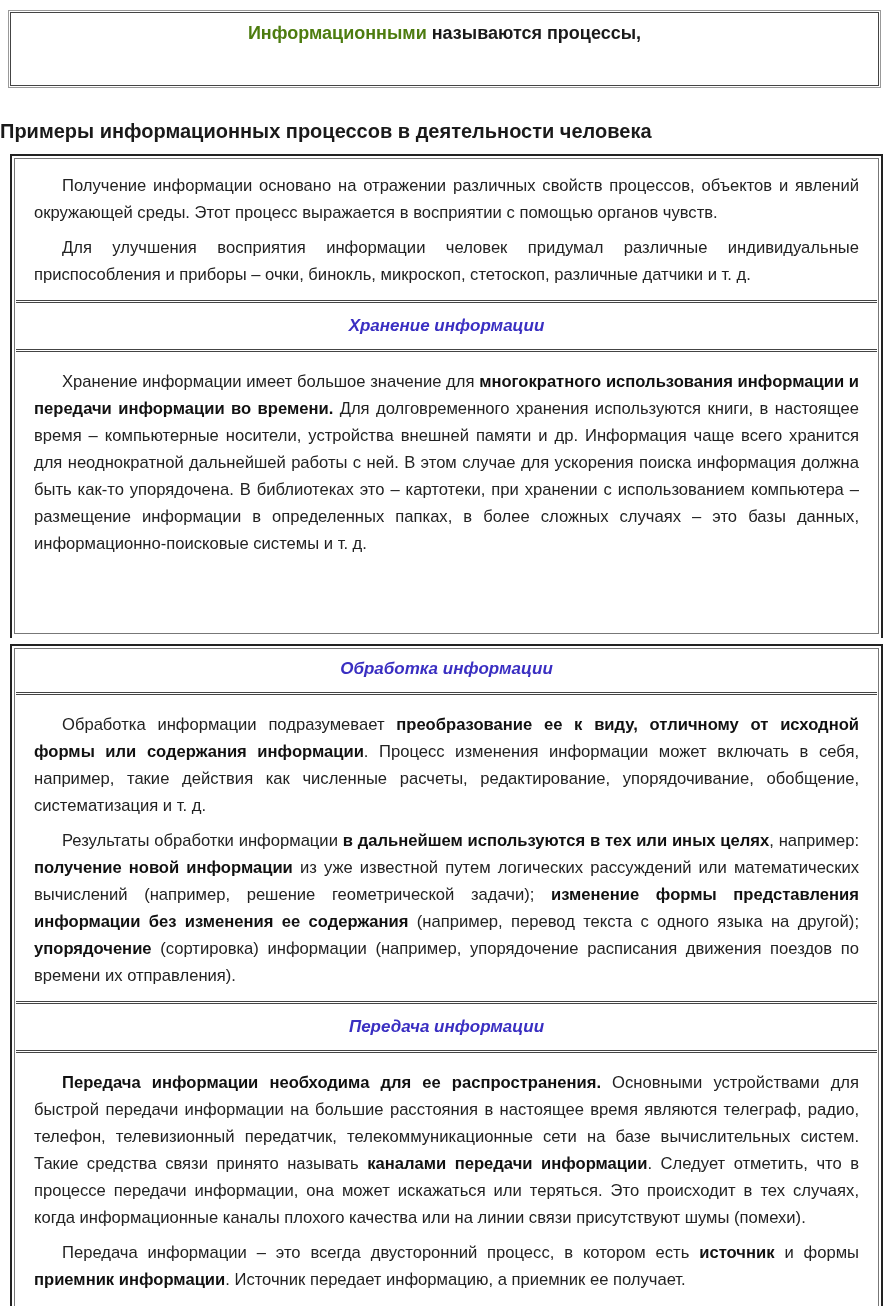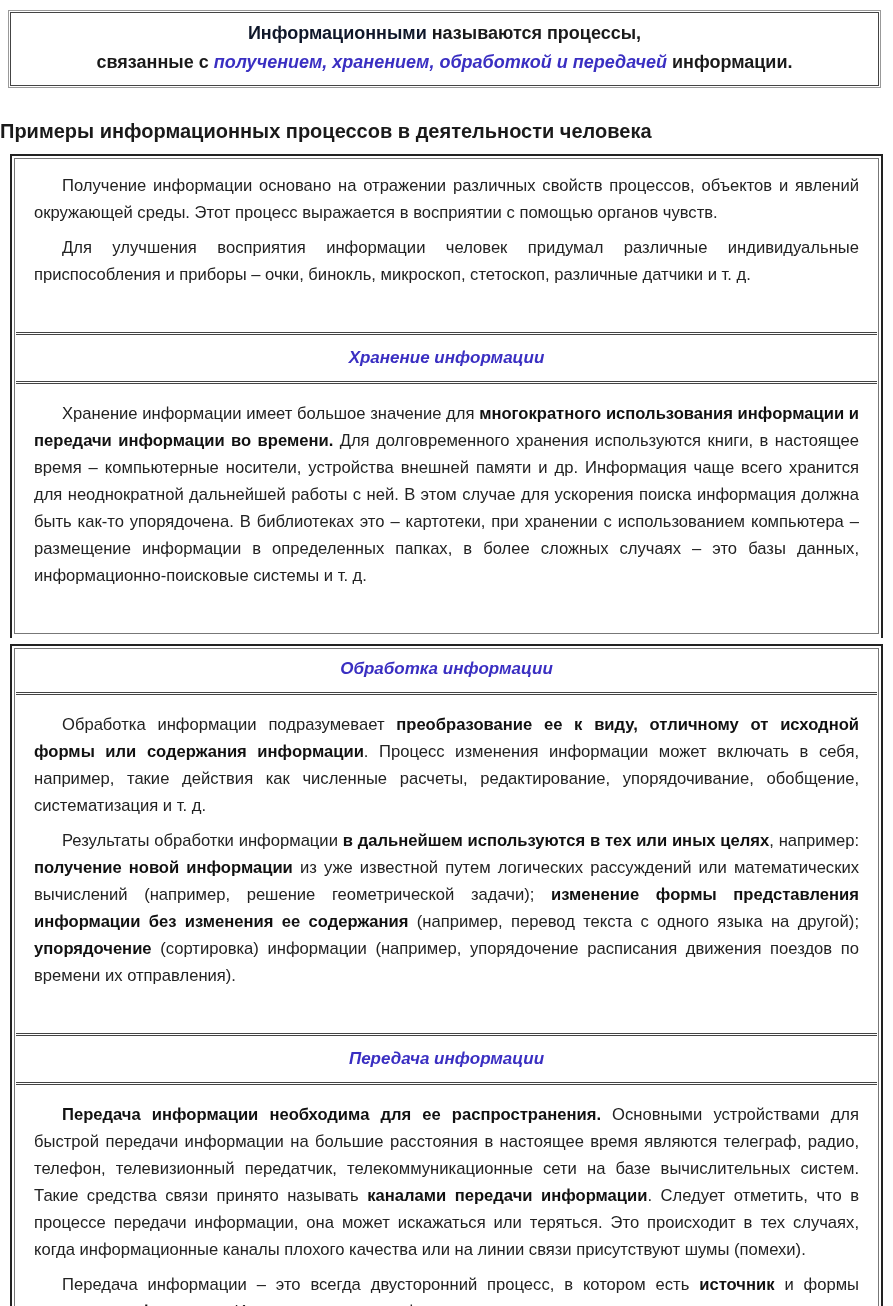--- a/index.html
+++ b/index.html
@@ -6,21 +6,21 @@
   body {
     width: 893px; height: 1306px; position: relative; overflow: hidden;
     font-family: "Liberation Sans", sans-serif; color: #1a1a1a;
   }
   .def-box {
     position: absolute; left: 10px; top: 12px; width: 869px; height: 74px;
     border: 1px solid #444; box-shadow: 0 0 0 1px #fff, 0 0 0 2px #999;
     box-sizing: border-box; text-align: center; font-size: 18px; font-weight: bold;
     line-height: 29px; padding-top: 6px;
   }
-  .blue { color: #0f172a; }
+  .blue { color: #4d7c0f; }
   .blue-it { color: #3a2fc2; font-style: italic; }
   .page-title {
     position: absolute; left: 0; width: 893px; top: 120px; text-align: left;
     font-size: 20px; font-weight: bold; color: #1a1a1a;
   }
   .frame {
     position: absolute; left: 10px; width: 873px; box-sizing: border-box;
     border: 2px solid #222; outline: 1px solid #777; outline-offset: -5px;
   }
   .frame.f1 { top: 154px; height: 484px; border-bottom: none; }
@@ -28,32 +28,29 @@
   .sec-head {
     height: 46px; line-height: 46px; text-align: center; font-style: italic;
     font-weight: bold; font-size: 17px; color: #3a2fc2;
     border-bottom: 3px double #444; margin: 0 4px;
   }
   .sec-body {
     padding: 8px 10px 4px 10px; font-size: 16.6px; line-height: 27px;
     text-align: justify; color: #222; margin: 0 4px;
   }
   .sec-body p { margin: 8px; text-indent: 28px; }
-  .sec + .sec .sec-head { border-top: 3px double #444; margin-top: 32px; }
+  .sec + .sec .sec-head { border-top: 3px double #444; }
   b { font-weight: bold; color: #111; }
 </style>
 </head>
 <body>
 
 <div class="def-box">
   <div>
     <span class="blue">Информационными</span><span> называются процессы,</span>
-  </div>
-  <div>
-    <span>связанные с </span><span class="blue-it">получением, хранением, обработкой и передачей</span><span> информации.</span>
   </div>
 </div>
 
 <div class="page-title">Примеры информационных процессов в деятельности человека</div>
 
 <div class="frame f1">
   <div class="sec">
     <div class="sec-body">
         <p><span>Получение информации основано на отражении различных свойств процессов, объектов и явлений окружающей среды. Этот процесс выражается в восприятии с помощью органов чувств.</span></p>
         <p><span>Для улучшения восприятия информации человек придумал различные индивидуальные приспособления и приборы – очки, бинокль, микроскоп, стетоскоп, различные датчики и т. д.</span></p>

